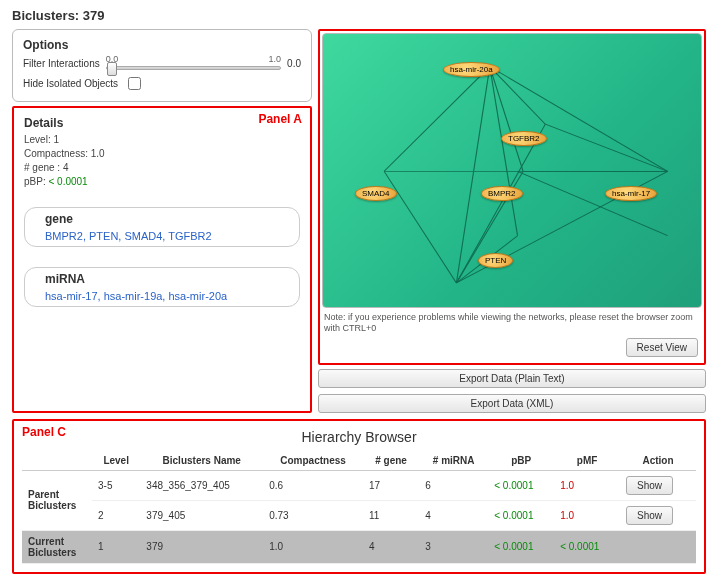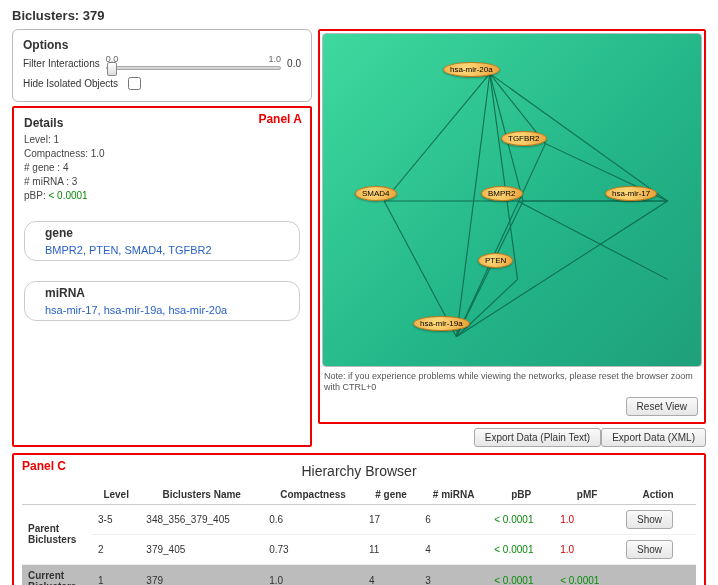--- a/index.html
+++ b/index.html
@@ -44,21 +44,21 @@
   .slider-ticks { position:absolute; top:-2px; left:0; right:0; display:flex; justify-content:space-between; font-size:9px; color:#666;}
   .check-row { display:flex; align-items:center; gap:6px; font-size:10px; margin-top:4px;}
   .details-box { flex:1; }
   .det-line { margin: 3px 0; font-size: 10px; color:#444;}
   .green { color: #0a8a0a; }
   .red { color: #c00; }
   .blue-link { color: #2a62c8; cursor: pointer; }
   .sub-section { border:1px solid #ccc; border-radius:12px; padding:4px 20px; margin-top:20px; }
   .network-box {
     position: relative;
-    height: 334px;
+    height: 275px;
     border: 1px solid #bbb;
     border-radius: 4px;
     background: linear-gradient(135deg,#3fd99f,#22b487 60%,#1fa07b);
     overflow: hidden;
   }
   .node {
     position: absolute;
     background: radial-gradient(circle at 40% 40%, #ffd97a, #e8a23a);
     border:1px solid #c07a1a;
     border-radius: 50% / 50%;
@@ -68,21 +68,21 @@
     padding: 2px 6px;
     white-space: nowrap;
     box-shadow: 0 1px 2px rgba(0,0,0,0.3);
   }
   svg.edges { position:absolute; inset:0; width:100%; height:100%; }
   .note { font-size:9px; color:#555; margin:4px 2px; line-height:1.2;}
   .btn {
     border:1px solid #aaa; border-radius:3px; background:linear-gradient(#fafafa,#e6e6e6);
     padding:3px 10px; font-size:10px; cursor:pointer; color:#333;
   }
-  .btn-row { display:flex; gap:0; justify-content:flex-end; margin-top:4px; }
+  .btn-row { display:flex; gap:6px; justify-content:flex-end; margin-top:4px;flex-direction:column; }
   .hier-wrap { margin-top:6px; }
   .hier-title { text-align:center; font-size:14px; margin:4px 0 6px; }
   table { width:100%; border-collapse: collapse; font-size:10px; }
   th { text-align:center; font-weight:bold; padding:4px 6px; border-bottom:1px solid #ccc;margin-top:36px; }
   td { padding:5px 6px; border-bottom:1px solid #eee; }
   .row-label { font-weight:bold; font-size:10px; color:#333; }
   .cur-row td { background:#bcbcbc; }
   .cur-row .row-label-cell { background:#bcbcbc; }
   .action-cell { text-align:left; }
 </style>
@@ -114,21 +114,20 @@
       </div>
     </div>
 
     <div class="panel-border" style="flex:1; position:relative;">
       <div class="panel-label" style="top:4px; right:8px;">Panel A</div>
       <div class="box details-box" style="border:none;">
         <div class="det-title">Details</div>
         <div class="det-line">Level: 1</div>
         <div class="det-line">Compactness: 1.0</div>
         <div class="det-line"># gene : 4</div>
-        <div class="det-line"># miRNA : 3</div>
         <div class="det-line">
           <span>pBP: </span><span class="green">&lt; 0.0001</span>
         </div>
         <div class="sub-section">
           <div class="sub-title">gene</div>
           <div class="blue-link">BMPR2, PTEN, SMAD4, TGFBR2</div>
         </div>
         <div class="sub-section">
           <div class="sub-title">miRNA</div>
           <div class="blue-link">hsa-mir-17, hsa-mir-19a, hsa-mir-20a</div>

